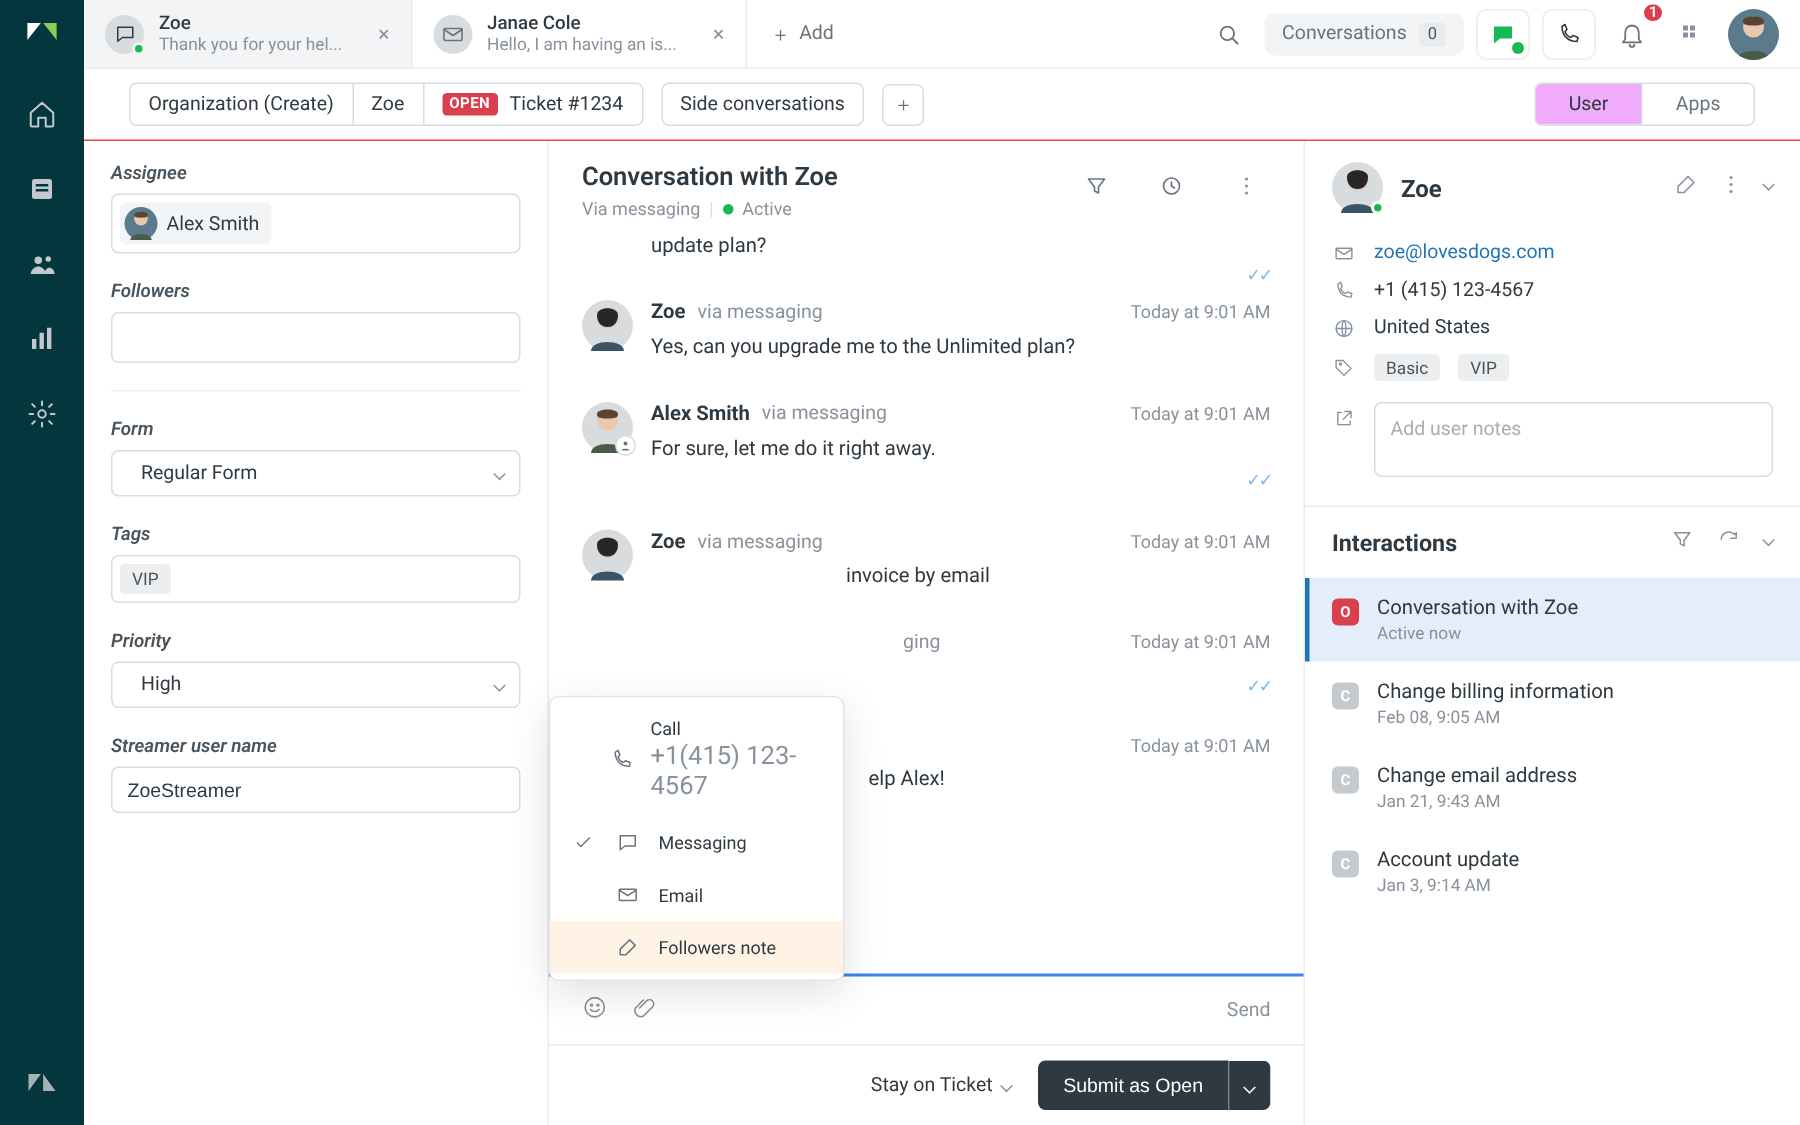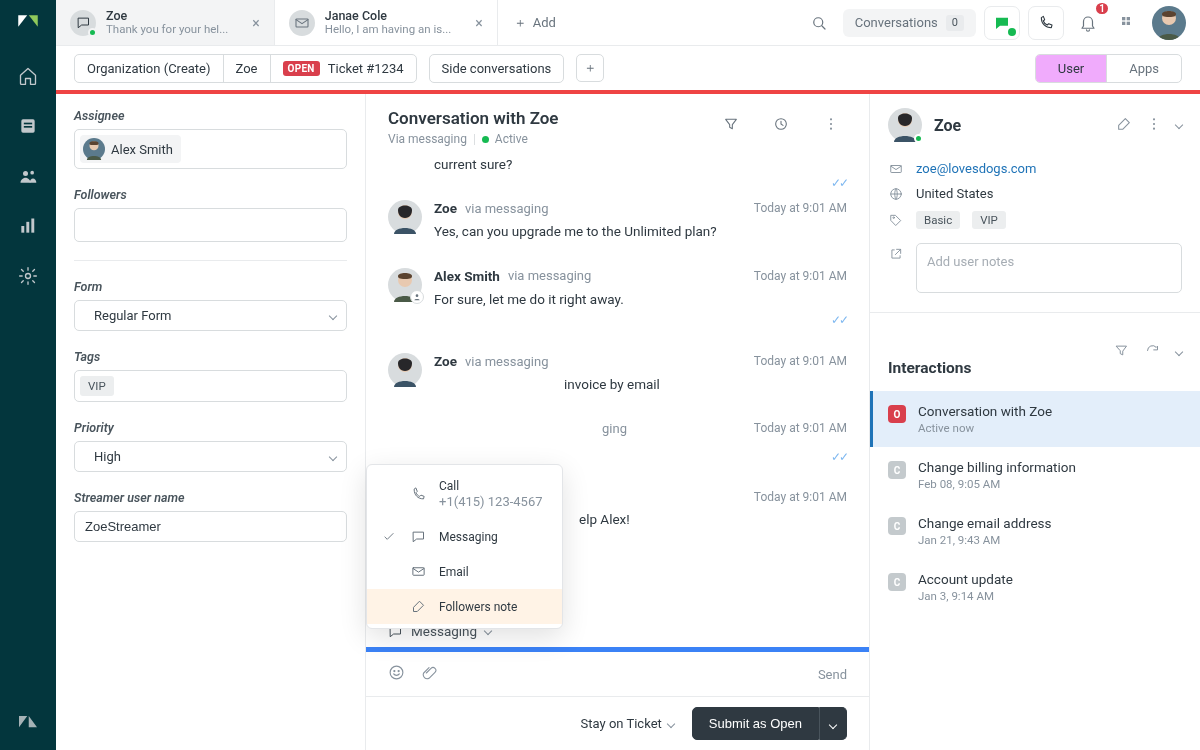--- a/index.html
+++ b/index.html
@@ -35,21 +35,21 @@
 .tabsbar .right-tools{ margin-left:auto; display:flex; align-items:center; gap:8px; padding:0 14px;}
 .icon-btn{ width:32px;height:32px; border-radius:6px; display:flex; align-items:center; justify-content:center; color:#68737d; cursor:pointer;}
 .conv-pill{ background:#f3f4f5; border-radius:6px; padding:6px 12px; display:flex; align-items:center; gap:8px; color:#68737d; cursor:pointer;}
 .badge-count{ background:#e9ebed; color:#49545c; font-size:11px; padding:0 6px; border-radius:3px; height:16px; display:inline-flex; align-items:center;}
 .app-square{ width:36px;height:34px; border:1px solid #e9ebed; border-radius:7px; display:flex; align-items:center; justify-content:center; position:relative;}
 .app-square .dot{ position:absolute; width:8px;height:8px; background:#16ba52; border-radius:50%; bottom:3px; right:3px;}
 .bell-badge{ position:absolute; top:-6px; right:-6px; background:#d93f4c; color:#fff; font-size:10px; font-weight:600; height:15px; min-width:15px; padding:0 3px; border-radius:8px; display:flex; align-items:center; justify-content:center; border:2px solid #fff;}
 .profile-avatar{ width:34px; height:34px; border-radius:50%; background:#5b7a8c; position:relative; overflow:hidden;}
 
 
-.subtabs{ height:48px; border-bottom:4px solid #ef4444; display:flex; align-items:center; padding:0 18px; gap:12px;}
+.subtabs{ height:48px; border-bottom:1px solid #ef4444; display:flex; align-items:center; padding:0 30px; gap:12px;}
 .pill-group{ display:flex; border:1px solid #d8dcde; border-radius:5px; overflow:hidden; }
 .pill{ padding:6px 12px; font-size:13px; color:#2f3941; display:flex; align-items:center; gap:8px; cursor:pointer;}
 .pill + .pill{ border-left:1px solid #d8dcde;}
 .open-tag{ background:#d93f4c; color:#fff; font-size:10px; font-weight:700; letter-spacing:.3px; padding:2px 5px; border-radius:3px;}
 .side-pill{ border:1px solid #d8dcde; border-radius:5px; padding:6px 12px; display:flex; align-items:center; cursor:pointer;}
 .plus-square{ border:1px solid #d8dcde; border-radius:5px; width:28px;height:28px; display:flex;align-items:center;justify-content:center; cursor:pointer; color:#68737d;}
 .subtabs .spacer{flex:1;}
 .toggle-group{ border:1px solid #d8dcde; border-radius:5px; display:flex; overflow:hidden;}
 .toggle-group .tg{ padding:6px 22px; font-size:13px; color:#68737d; cursor:pointer;}
 .toggle-group .tg.active{ background:#f0abfc; color:#2f3941;}
@@ -91,25 +91,25 @@
 .checks{ color:#7fb8f0; text-align:right; margin-top:4px; font-size:12px; letter-spacing:-2px;}
 .orphan-body{ padding-left:46px; font-size:13.5px; color:#2f3941;}
 
 
 .channel-popup{ position:absolute; left:0; top:370px; width:197px; background:#fff; border:1px solid #e3e5e8; border-radius:6px; box-shadow:0 8px 28px rgba(0,0,0,.12); padding:4px 0; z-index:20;}
 .channel-item{ display:flex; align-items:center; gap:12px; padding:10px 14px; cursor:pointer;}
 .channel-item.highlight{ background:#fff3e6;}
 .channel-leading{ width:16px; display:flex; justify-content:center; color:#68737d;}
 .channel-icon{ width:18px; display:flex; justify-content:center; color:#68737d;}
 .channel-text .t{ font-size:12px; color:#2f3941;}
-.channel-text .s{ font-size:13px; color:#87929d; margin-top:1px;}
+.channel-text .s{ font-size:17px; color:#87929d; margin-top:1px;}
 
 
 .composer-meta{ padding:8px 22px; display:flex; align-items:center; gap:8px; color:#49545c; font-size:13.5px; cursor:pointer;}
-.composer-area{ border-top:5px solid #3b82f6; padding:12px 22px; min-height:40px; display:flex; align-items:center; gap:16px; color:#87929d;}
+.composer-area{ border-top:2px solid #3b82f6; padding:12px 22px; min-height:40px; display:flex; align-items:center; gap:16px; color:#87929d;}
 .composer-area .send{ margin-left:auto; color:#87929d; font-size:13px;}
 
 
 .footer{ border-top:1px solid #e9ebed; padding:10px 22px; display:flex; align-items:center; gap:12px;}
 .apply-macro{ border:1px solid #d8dcde; border-radius:5px; padding:7px 12px; width:240px; display:flex; justify-content:space-between; color:#68737d; cursor:pointer;}
 .footer .spacer{flex:1;}
 .stay-link{ color:#2f3941; font-size:13px; display:flex; align-items:center; gap:6px; cursor:pointer; margin-right:6px;}
 .submit-group{ display:flex;}
 .submit-btn{ background:#1f73b7; color:#fff; border:1px solid #1f73b7; padding:8px 16px; border-radius:5px 0 0 5px; font-size:13px; cursor:pointer;}
 .submit-caret{ background:#1f73b7; color:#fff; border:1px solid #1f73b7; border-left:1px solid #3a86c2; padding:8px 10px; border-radius:0 5px 5px 0; cursor:pointer;}
@@ -122,21 +122,21 @@
 .cust-av{ width:34px;height:34px;border-radius:50%; background:#d8dcde; position:relative;}
 .cust-name{ font-size:16px; font-weight:700;}
 .cust-head .actions{ margin-left:auto; display:flex; gap:14px; color:#87929d;}
 .cust-details{ padding:0 18px 14px; }
 .cust-row{ display:flex; align-items:center; gap:12px; padding:5px 0; font-size:13px;}
 .cust-row .ic{ width:16px; color:#87929d; display:flex; justify-content:center;}
 .link{ color:#1f73b7;}
 .mini-tag{ background:#eceeef; color:#49545c; font-size:11.5px; padding:2px 8px; border-radius:3px;}
 .notes-box{ border:1px solid #d8dcde; border-radius:5px; padding:10px; color:#a6adb4; font-size:13px; min-height:50px; margin-top:4px;}
 .interactions-head{ border-top:1px solid #e9ebed; padding:14px 18px; display:flex; align-items:center; gap:12px;}
-.interactions-head h3{ font-size:15.5px; font-weight:700;margin-top:32px;}
+.interactions-head h3{ font-size:15.5px; font-weight:700;}
 .interactions-head .ia{ margin-left:auto; display:flex; gap:16px; color:#87929d;}
 .int-list{ overflow:auto; flex:1;}
 .int-item{ display:flex; align-items:flex-start; gap:12px; padding:12px 18px; cursor:pointer; position:relative;}
 .int-item.active{ background:#e3eefa; box-shadow:inset 3px 0 0 #1f73b7;}
 .int-badge{ width:18px;height:18px;border-radius:4px; background:#c4cacd; color:#fff; font-size:10px; font-weight:700; display:flex; align-items:center; justify-content:center; margin-top:2px;}
 .int-badge.open{ background:#d93f4c;}
 .int-item .t{ font-size:13.5px; color:#2f3941;}
 .int-item .s{ font-size:11.5px; color:#87929d; margin-top:2px;}
 
 svg.stroke{ fill:none; stroke:currentColor; stroke-width:1.6; stroke-linecap:round; stroke-linejoin:round;}
@@ -387,21 +387,21 @@
                 <svg viewBox="0 0 24 24" width="16" height="16" fill="#87929d">
                   <circle cx="12" cy="5" r="1.6"></circle>
                   <circle cx="12" cy="12" r="1.6"></circle>
                   <circle cx="12" cy="19" r="1.6"></circle>
                 </svg>
               </span>
           </div>
         </div>
 
         <div class="msgs">
-          <div class="orphan-body">current sure?</div>
+          <div class="orphan-body">update plan?</div>
           <div class="checks">✓✓</div>
 
           <div class="msg">
             <div class="msg-top">
               <div class="msg-av"><svg class="person-svg" viewBox="0 0 34 34">
                     <use href="#person-f"></use>
                   </svg></div>
               <div class="msg-main">
                 <div class="msg-head">
                   <span class="msg-from">Zoe</span>
@@ -588,20 +588,28 @@
                 <svg class="stroke" viewBox="0 0 24 24" width="14" height="14">
                   <rect x="3" y="6" width="18" height="12" rx="1"></rect>
                   <path d="M3 7l9 6 9-6"></path>
                 </svg>
               </span>
               <a class="link">zoe@lovesdogs.com</a>
             </div>
           <div class="cust-row">
               <span class="ic">
                 <svg class="stroke" viewBox="0 0 24 24" width="14" height="14">
+                  <path d="M5 4c0 9 6 15 15 15l1-4-5-2-2 2c-3-1-5-3-6-6l2-2-2-5z"></path>
+                </svg>
+              </span>
+              <span>+1 (415) 123-4567</span>
+            </div>
+          <div class="cust-row">
+              <span class="ic">
+                <svg class="stroke" viewBox="0 0 24 24" width="14" height="14">
                   <circle cx="12" cy="12" r="9"></circle>
                   <path d="M3 12h18M12 3c3 3 3 15 0 18M12 3c-3 3-3 15 0 18"></path>
                 </svg>
               </span>
               <span>United States</span>
             </div>
           <div class="cust-row">
               <span class="ic">
                 <svg class="stroke" viewBox="0 0 24 24" width="14" height="14">
                   <path d="M3 12V4h8l9 9-8 8z"></path>

